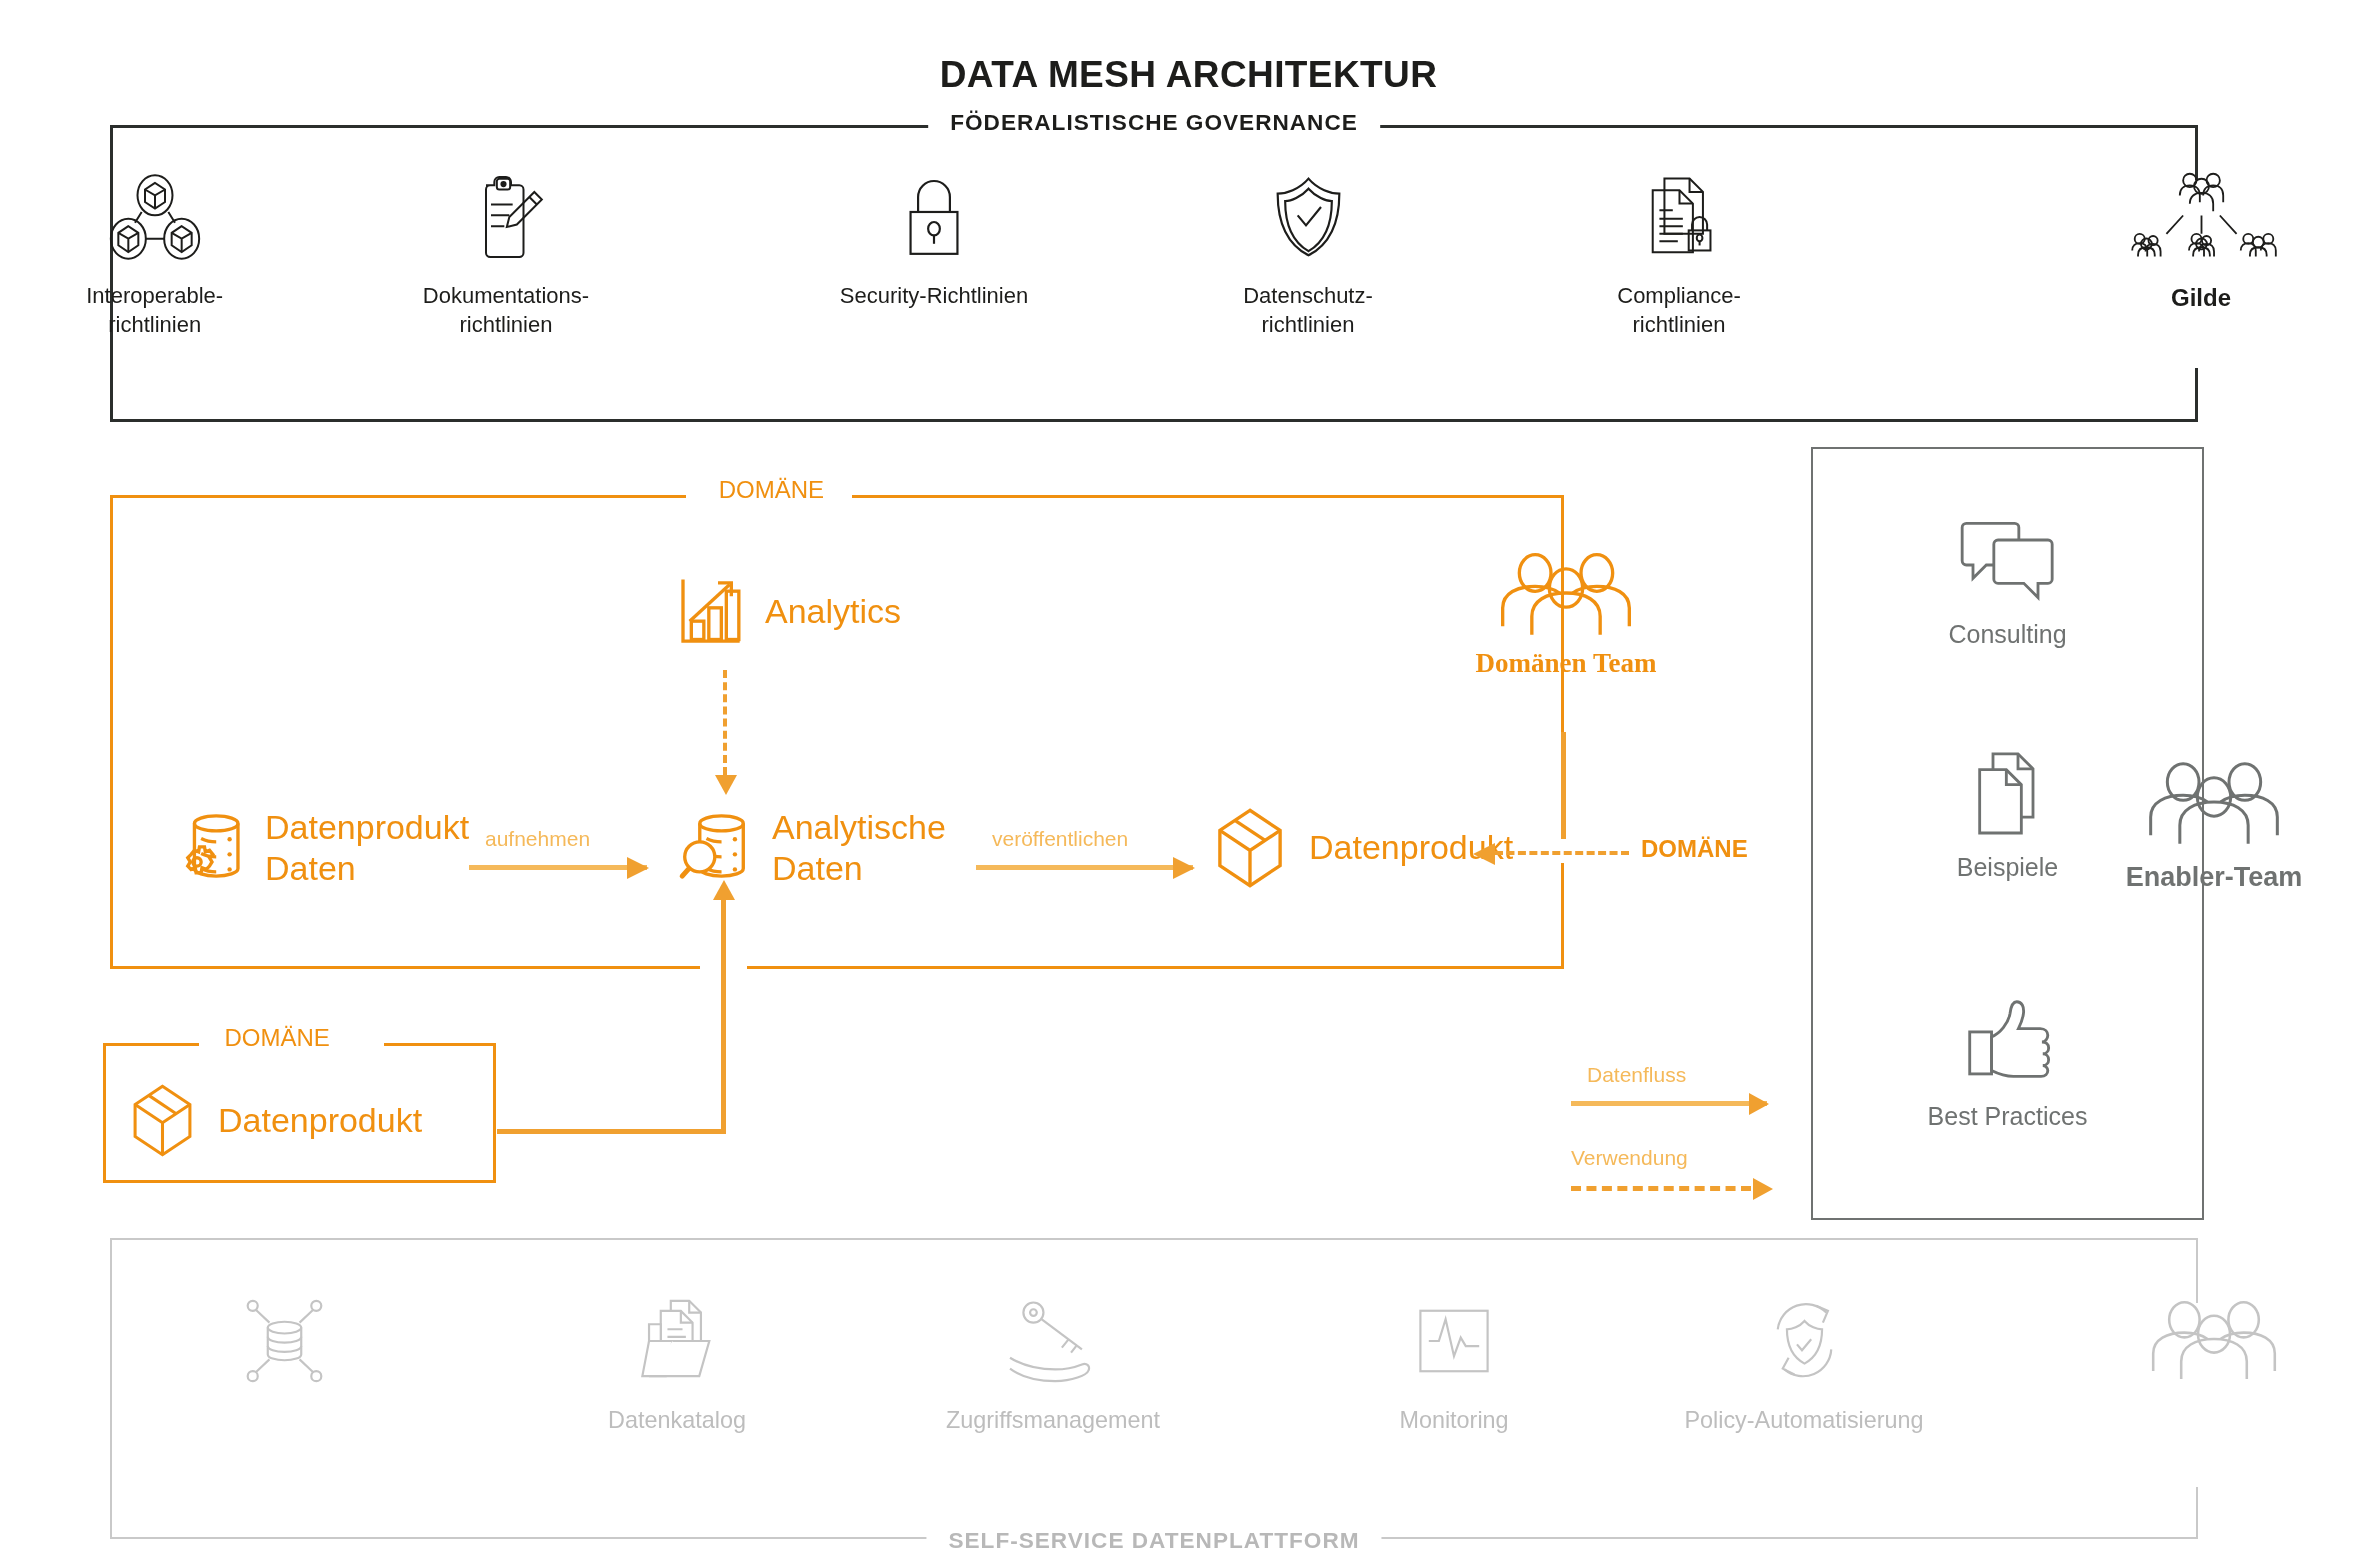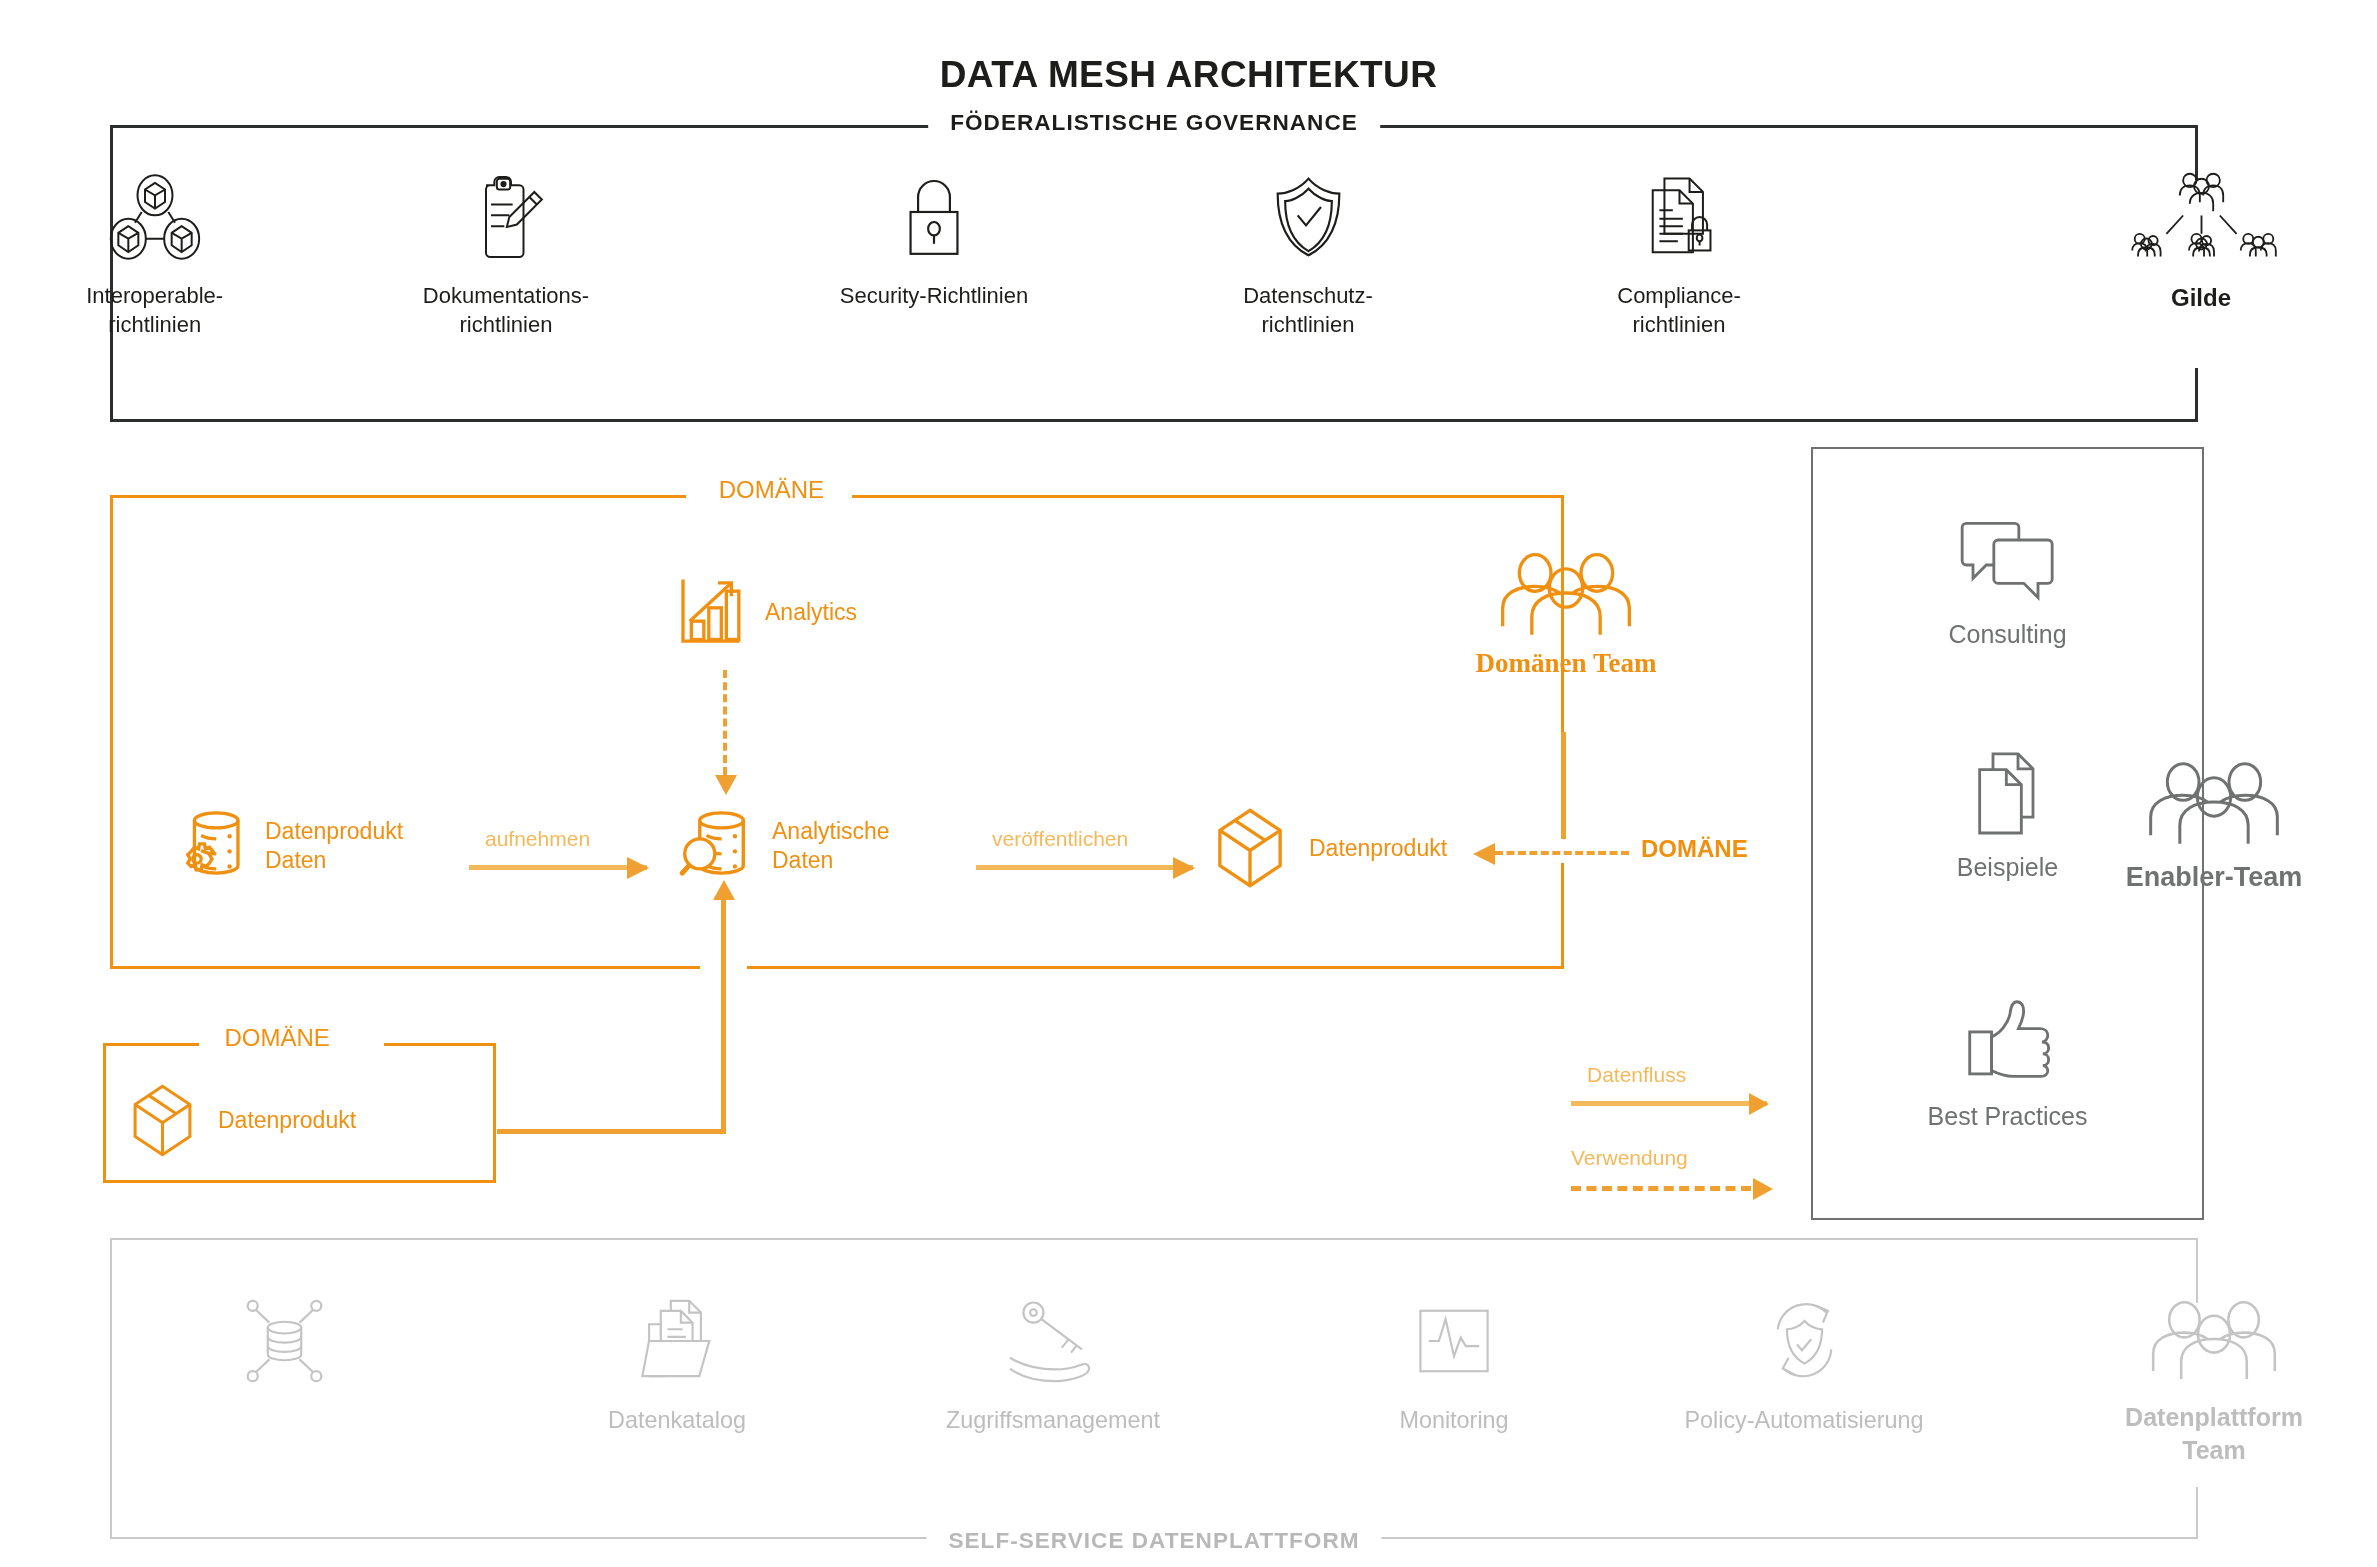--- a/index.html
+++ b/index.html
@@ -94,21 +94,21 @@
   #plat-right-gap{left:2196px;top:1303px;width:8.4px;height:184px;background:#ffffff;}
   .plat-item{position:absolute;width:284px;text-align:center;color:#bdbdbd;}
   .plat-item .ic{height:88px;display:flex;align-items:flex-end;justify-content:center;}
   .plat-item .lbl{margin-top:22px;font-size:23.4px;line-height:1.30;}
   .plat-item .lbl.bold{font-weight:bold;font-size:25px;}
 
   
   .node{position:absolute;display:flex;align-items:center;}
   .node .ic{flex:0 0 auto;}
   .node .lbl{
-    margin-left:22px;font-size:23px;line-height:1.22;color:#F09010;white-space:nowrap;
+    margin-left:22px;font-size:34px;line-height:1.22;color:#F09010;white-space:nowrap;
   }
   .node-team{position:absolute;text-align:center;color:#F09010;}
   .node-team .lbl{margin-top:13.4px;font-size:27px;font-weight:bold;}
 
   
   .h-arrow{position:absolute;height:5px;background:#F5B95A;}
   .h-arrow:after{
     content:"";position:absolute;right:-1.7px;top:-8.4px;
     border-left:22px solid #F0A030;border-top:11px solid transparent;border-bottom:11px solid transparent;
   }
@@ -521,16 +521,14 @@
   <div class="ic">
     <svg width="144" height="80" viewBox="0 0 180 100" fill="none" stroke="#c4c4c4" stroke-width="3.2">
       <ellipse cx="53" cy="26" rx="19" ry="22"></ellipse>
       <path d="M14 90 v-22 c 0 -18 18 -26 39 -26 c 12 0 22 3 29 8"></path>
       <ellipse cx="127" cy="26" rx="19" ry="22"></ellipse>
       <path d="M166 90 v-22 c 0 -18 -18 -26 -39 -26 c -12 0 -22 3 -29 8"></path>
       <ellipse cx="90" cy="44" rx="20" ry="23"></ellipse>
       <path d="M49 100 v-22 c 0 -19 18 -28 41 -28 c 23 0 41 9 41 28 v22"></path>
     </svg>
   </div>
-  <div class="lbl bold" style="white-space:pre-line">Datenplattform
-Team</div>
 </div>
 
 
 </body></html>

